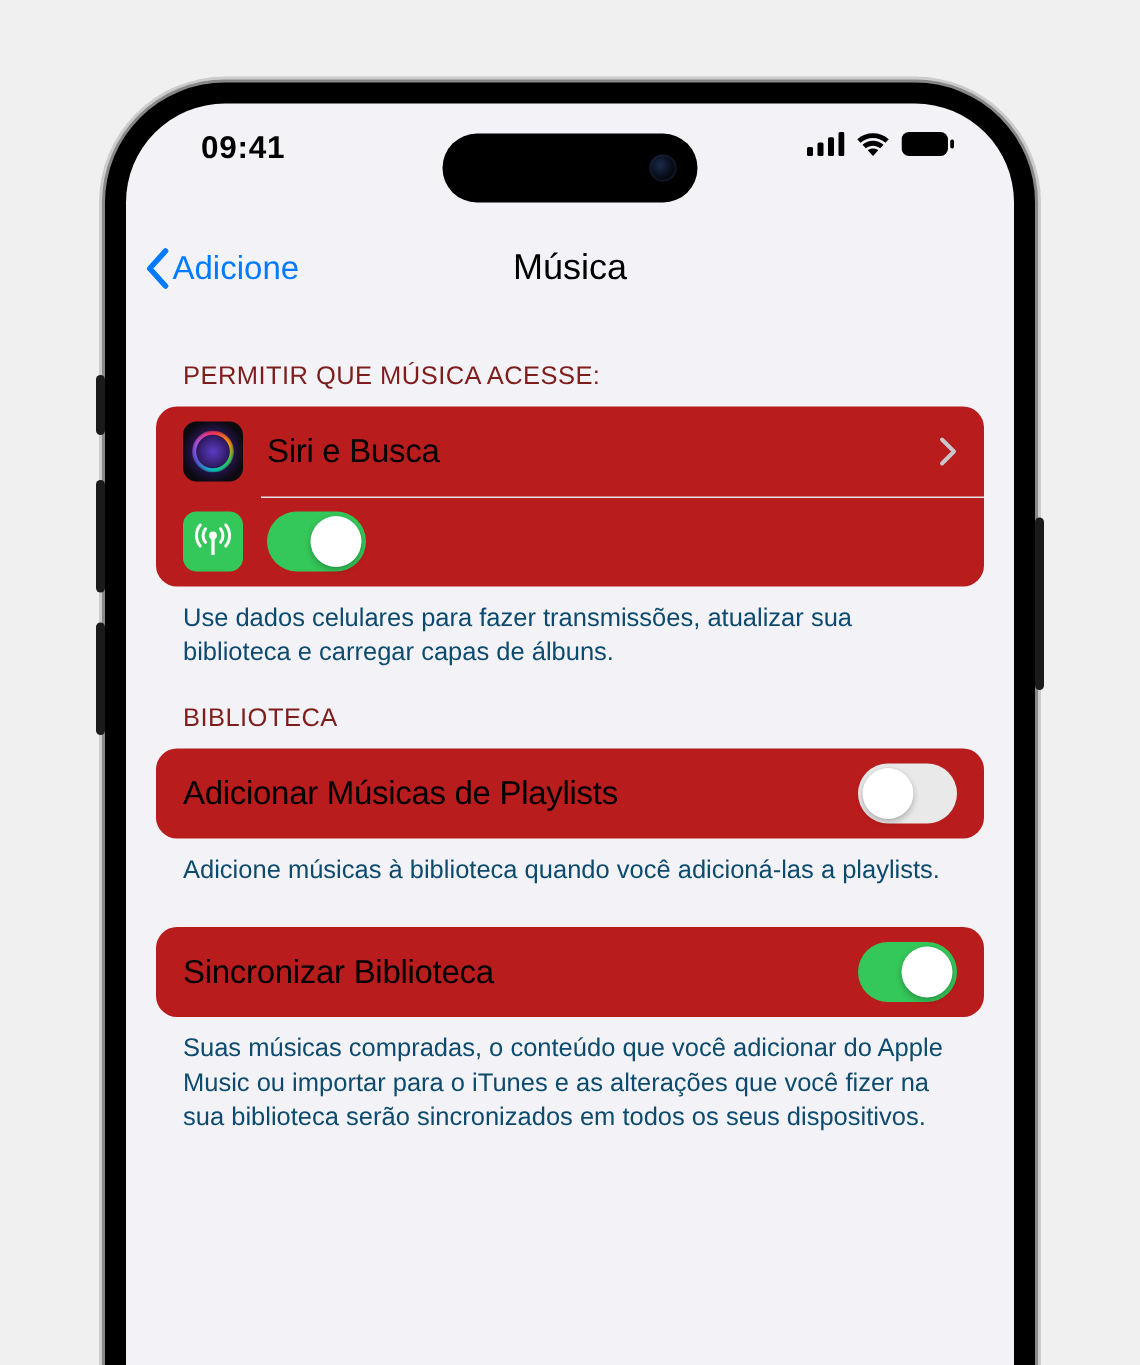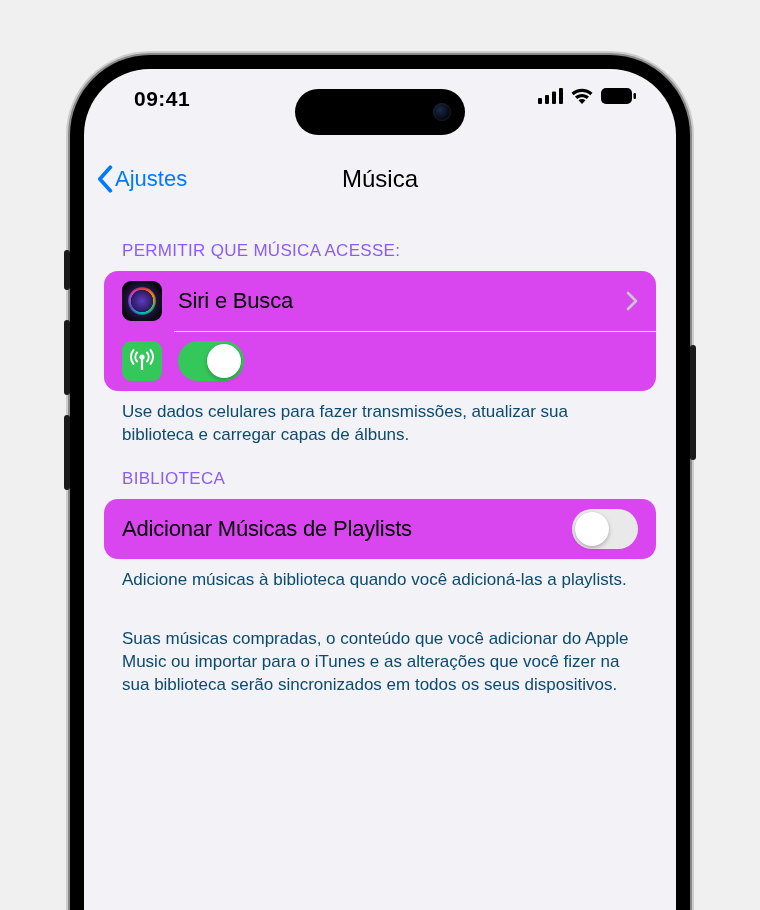--- a/index.html
+++ b/index.html
@@ -94,33 +94,33 @@
     }
     .nav-title { font-size: 24px; font-weight: 400; }
     .content {
       position: absolute;
       top: 150px; left: 0; right: 0; bottom: 0;
       overflow: hidden;
       padding: 0 20px;
     }
     .section-header {
       font-size: 17px;
-      color: #8b5cf6;
+      color: #7f1d1d;
       text-transform: uppercase;
       letter-spacing: 0.3px;
       padding: 22px 18px 10px;
     }
     .section-footer {
       font-size: 17px;
       color: #0c4a6e;
       padding: 10px 18px 0;
       line-height: 1.35;
     }
     .list-group {
-      background: #d946ef;
+      background: #b91c1c;
       border-radius: 14px;
       overflow: hidden;
     }
     .list-row {
       display: flex;
       align-items: center;
       min-height: 60px;
       padding: 10px 18px;
       gap: 16px;
       position: relative;
@@ -211,21 +211,21 @@
           <rect x="32.5" y="5" width="2.5" height="6" rx="1.2" fill="#000"></rect>
         </svg>
       </div>
     </div>
 
     <div class="nav-bar">
       <div class="nav-back">
         <svg width="17" height="28" viewBox="0 0 14 24">
           <path d="M12 2 L3 12 L12 22" stroke="#007aff" stroke-width="3.2" fill="none" stroke-linecap="round" stroke-linejoin="round"></path>
         </svg>
-        <span>Ajustes</span>
+        <span>Adicione</span>
       </div>
       <div class="nav-title">Música</div>
     </div>
 
     <div class="content">
 
       <div class="section-header">PERMITIR QUE MÚSICA ACESSE:</div>
 
       <div class="list-group">
 
@@ -265,19 +265,27 @@
           <div class="toggle off">
             <div class="knob"></div>
           </div>
         </div>
       </div>
 
       <div class="section-footer">Adicione músicas à biblioteca quando você adicioná-las a playlists.</div>
 
       <div style="height:26px"></div>
 
+      <div class="list-group single noicon">
+        <div class="list-row">
+          <div class="row-label">Sincronizar Biblioteca</div>
+          <div class="toggle on">
+            <div class="knob"></div>
+          </div>
+        </div>
+      </div>
 
       <div class="section-footer">Suas músicas compradas, o conteúdo que você adicionar do Apple Music ou importar para o iTunes e as alterações que você fizer na sua biblioteca serão sincronizados em todos os seus dispositivos.</div>
 
     </div>
 
   </div>
 </div>
 
 </body></html>

